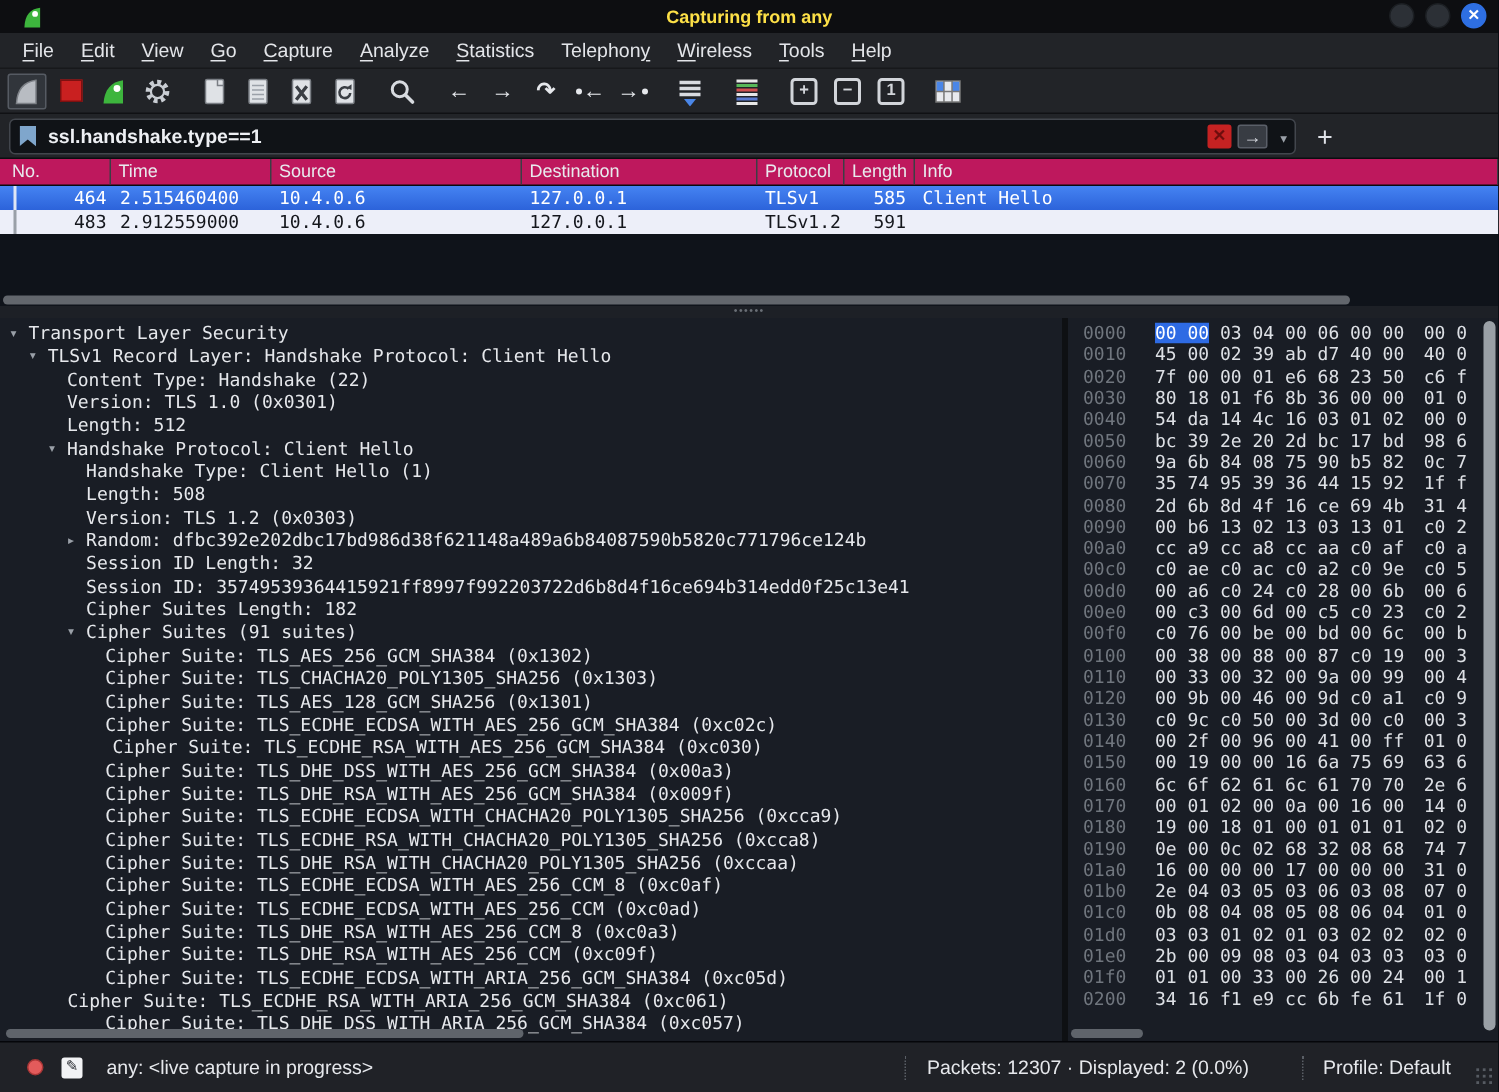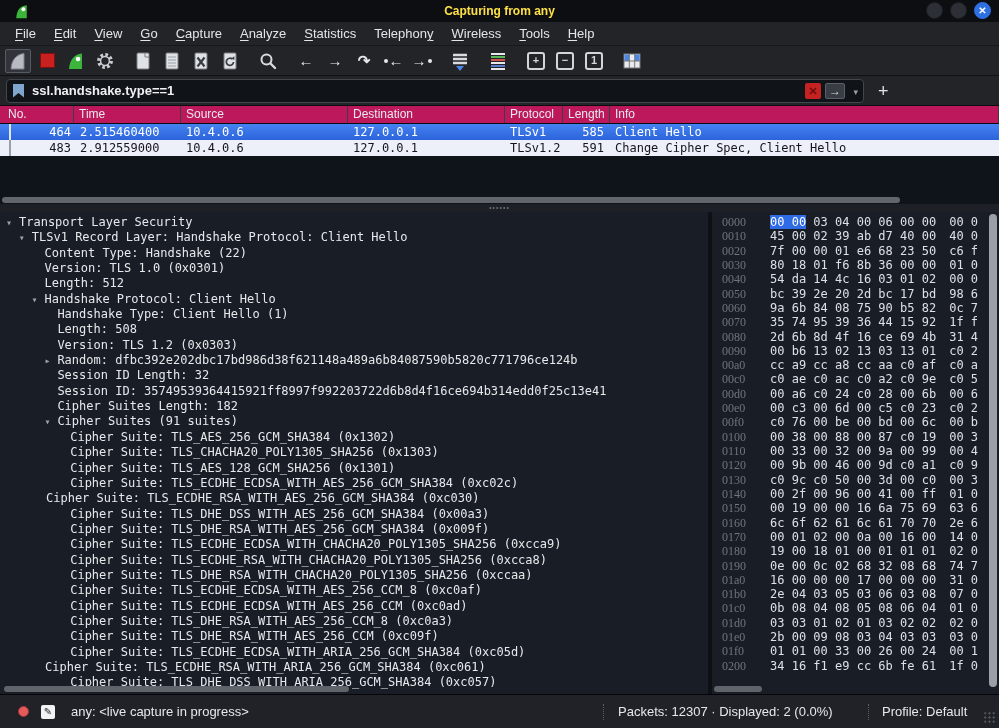--- a/index.html
+++ b/index.html
@@ -79,21 +79,21 @@
            overflow:hidden;padding-top:3px;box-sizing:border-box;}
   .dl{position:relative;height:15.35px;line-height:15.35px;white-space:pre;
       font-family:"DejaVu Sans Mono",monospace;font-size:12px;color:#e6e8ec;overflow:hidden;}
   .tri{position:absolute;top:0;color:#9aa0a8;font-size:10px;}
   .dscroll{position:absolute;left:4px;bottom:2px;height:6px;width:700px;}
   .dscroll .thumb{width:345px;height:6px;background:#5f646b;border-radius:3px;}
   .hexpane{position:absolute;left:712px;top:0;width:287px;height:482px;background:#191d25;
            overflow:hidden;padding-top:3px;box-sizing:border-box;}
   .hxr{height:14.32px;line-height:14.3px;white-space:pre;overflow:hidden;
        font-family:"DejaVu Sans Mono",monospace;font-size:12px;padding-left:10px;}
-  .off{display:inline-block;width:38px;color:#70767e;font-family:Liberation Serif, serif;}
+  .off{display:inline-block;width:38px;color:#70767e;}
   .bts{color:#dde0e5;margin-left:10px;}
   .ext{color:#dde0e5;margin-left:13px;}
   .hl{background:#2e6be4;color:#fff;}
   .hvscroll{position:absolute;right:1px;top:1px;width:8px;height:473px;background:#22262c;border-radius:4px;}
   .hvscroll .thumb{width:8px;height:473px;background:#9aa0a6;border-radius:4px;}
   .hhscroll{position:absolute;left:714px;bottom:2px;height:6px;width:260px;}
   .hhscroll .thumb{width:48px;height:6px;background:#5f646b;border-radius:3px;}
   
   .statusbar{position:absolute;top:694px;left:0;width:999px;height:34px;background:#202227;
              border-top:1px solid #05060a;box-sizing:border-box;display:flex;align-items:center;
@@ -279,21 +279,20 @@
           <div class="pcell c5" style="width: 47px;">585</div>
           <div class="pcell c6" style="width: 389px;">Client Hello</div>
         </div>
         <div class="prow alt">
           <div class="pcell c0" style="width: 74px;">483</div>
           <div class="pcell c1" style="width: 107px;">2.912559000</div>
           <div class="pcell c2" style="width: 167px;">10.4.0.6</div>
           <div class="pcell c3" style="width: 157px;">127.0.0.1</div>
           <div class="pcell c4" style="width: 58px;">TLSv1.2</div>
           <div class="pcell c5" style="width: 47px;">591</div>
-          <div class="pcell c6" style="width: 389px;">Change Cipher Spec, Client Hello</div>
         </div>
       </div>
     <div class="pscroll">
         <div class="thumb"></div>
       </div>
   </div>
 
   <div class="splitter">••••••</div>
 
   <div class="mainpanes">
@@ -309,21 +308,21 @@
         <div class="dl" style="padding-left: 57.4px;"><span>Version: TLS 1.2 (0x0303)</span></div>
         <div class="dl" style="padding-left: 57.4px;"><span class="tri" style="left:44.400000000000006px">▸</span><span>Random: dfbc392e202dbc17bd986d38f621148a489a6b84087590b5820c771796ce124b</span></div>
         <div class="dl" style="padding-left: 57.4px;"><span>Session ID Length: 32</span></div>
         <div class="dl" style="padding-left: 57.4px;"><span>Session ID: 35749539364415921ff8997f992203722d6b8d4f16ce694b314edd0f25c13e41</span></div>
         <div class="dl" style="padding-left: 57.4px;"><span>Cipher Suites Length: 182</span></div>
         <div class="dl" style="padding-left: 57.4px;"><span class="tri" style="left:44.400000000000006px">▾</span><span>Cipher Suites (91 suites)</span></div>
         <div class="dl" style="padding-left: 70.2px;"><span>Cipher Suite: TLS_AES_256_GCM_SHA384 (0x1302)</span></div>
         <div class="dl" style="padding-left: 70.2px;"><span>Cipher Suite: TLS_CHACHA20_POLY1305_SHA256 (0x1303)</span></div>
         <div class="dl" style="padding-left: 70.2px;"><span>Cipher Suite: TLS_AES_128_GCM_SHA256 (0x1301)</span></div>
         <div class="dl" style="padding-left: 70.2px;"><span>Cipher Suite: TLS_ECDHE_ECDSA_WITH_AES_256_GCM_SHA384 (0xc02c)</span></div>
-        <div class="dl" style="padding-left: 46px;"><span>Cipher Suite: TLS_ECDHE_RSA_WITH_AES_256_GCM_SHA384 (0xc030)</span></div>
+        <div class="dl" style="padding-left: 75px;"><span>Cipher Suite: TLS_ECDHE_RSA_WITH_AES_256_GCM_SHA384 (0xc030)</span></div>
         <div class="dl" style="padding-left: 70.2px;"><span>Cipher Suite: TLS_DHE_DSS_WITH_AES_256_GCM_SHA384 (0x00a3)</span></div>
         <div class="dl" style="padding-left: 70.2px;"><span>Cipher Suite: TLS_DHE_RSA_WITH_AES_256_GCM_SHA384 (0x009f)</span></div>
         <div class="dl" style="padding-left: 70.2px;"><span>Cipher Suite: TLS_ECDHE_ECDSA_WITH_CHACHA20_POLY1305_SHA256 (0xcca9)</span></div>
         <div class="dl" style="padding-left: 70.2px;"><span>Cipher Suite: TLS_ECDHE_RSA_WITH_CHACHA20_POLY1305_SHA256 (0xcca8)</span></div>
         <div class="dl" style="padding-left: 70.2px;"><span>Cipher Suite: TLS_DHE_RSA_WITH_CHACHA20_POLY1305_SHA256 (0xccaa)</span></div>
         <div class="dl" style="padding-left: 70.2px;"><span>Cipher Suite: TLS_ECDHE_ECDSA_WITH_AES_256_CCM_8 (0xc0af)</span></div>
         <div class="dl" style="padding-left: 70.2px;"><span>Cipher Suite: TLS_ECDHE_ECDSA_WITH_AES_256_CCM (0xc0ad)</span></div>
         <div class="dl" style="padding-left: 70.2px;"><span>Cipher Suite: TLS_DHE_RSA_WITH_AES_256_CCM_8 (0xc0a3)</span></div>
         <div class="dl" style="padding-left: 70.2px;"><span>Cipher Suite: TLS_DHE_RSA_WITH_AES_256_CCM (0xc09f)</span></div>
         <div class="dl" style="padding-left: 70.2px;"><span>Cipher Suite: TLS_ECDHE_ECDSA_WITH_ARIA_256_GCM_SHA384 (0xc05d)</span></div>

